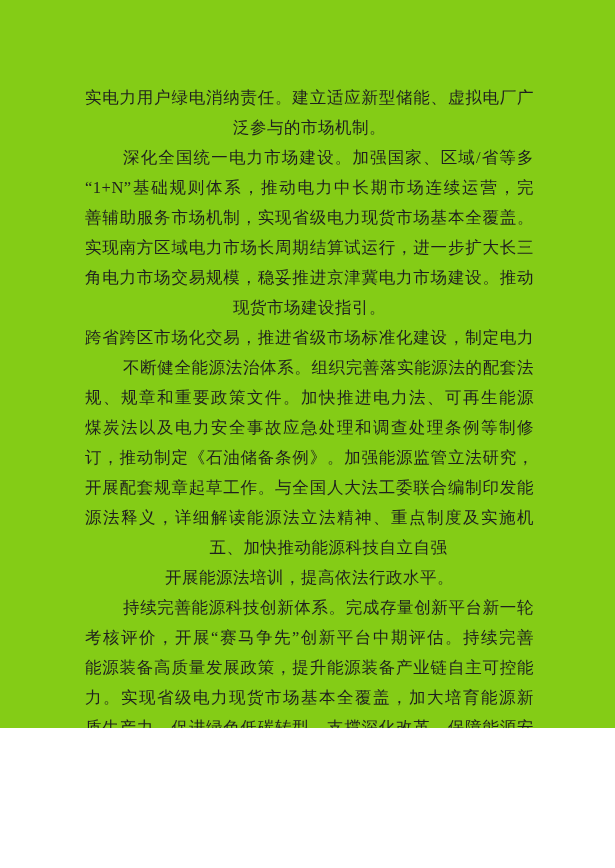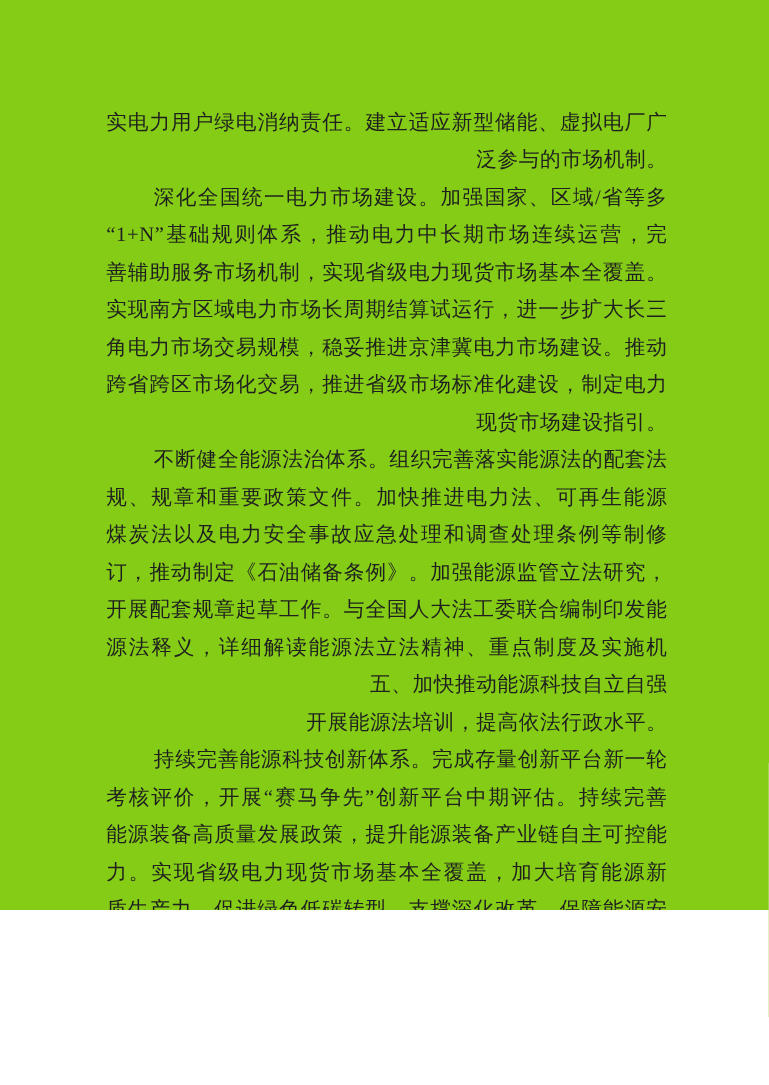--- a/index.html
+++ b/index.html
@@ -20,21 +20,21 @@
     position: absolute;
     left: 85px;
     top: 83px;
     width: 449px;
   }
   .line {
     height: 30px;
     line-height: 30px;
     font-size: 16.5px;
     color: #1f1f1f;
-    text-align: right;
+    text-align: center;
     letter-spacing: 0.5px;
     overflow: hidden;
   }
   .line.fill {
     text-align: justify;
     text-align-last: justify;
   }
   .line.indent {
     padding-left: 38px;
   }
@@ -55,22 +55,22 @@
 <div class="page">
   <div class="text-block">
 
   <div class="line fill">实电力用户绿电消纳责任。建立适应新型储能、虚拟电厂广</div>
       <div class="line">泛参与的市场机制。</div>
       <div class="line indent fill">深化全国统一电力市场建设。加强国家、区域/省等多层</div>
       <div class="line fill">“1+N”基础规则体系，推动电力中长期市场连续运营，完</div>
       <div class="line fill">善辅助服务市场机制，实现省级电力现货市场基本全覆盖。</div>
       <div class="line fill">实现南方区域电力市场长周期结算试运行，进一步扩大长三</div>
       <div class="line fill">角电力市场交易规模，稳妥推进京津冀电力市场建设。推动</div>
+      <div class="line">现货市场建设指引。</div>
       <div class="line fill">跨省跨区市场化交易，推进省级市场标准化建设，制定电力</div>
-      <div class="line">现货市场建设指引。</div>
       <div class="line indent fill">不断健全能源法治体系。组织完善落实能源法的配套法</div>
       <div class="line fill">规、规章和重要政策文件。加快推进电力法、可再生能源法、</div>
       <div class="line fill">煤炭法以及电力安全事故应急处理和调查处理条例等制修</div>
       <div class="line fill">订，推动制定《石油储备条例》。加强能源监管立法研究，</div>
       <div class="line fill">开展配套规章起草工作。与全国人大法工委联合编制印发能</div>
       <div class="line fill">源法释义，详细解读能源法立法精神、重点制度及实施机制，</div>
       <div class="line indent">五、加快推动能源科技自立自强</div>
       <div class="line">开展能源法培训，提高依法行政水平。</div>
       <div class="line indent fill">持续完善能源科技创新体系。完成存量创新平台新一轮</div>
       <div class="line fill">考核评价，开展“赛马争先”创新平台中期评估。持续完善</div>

